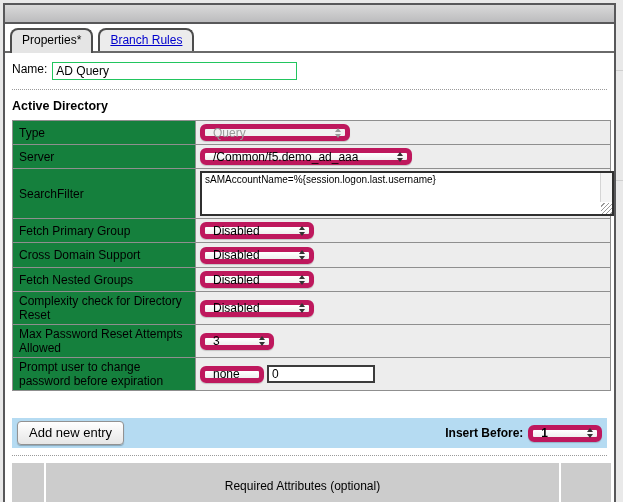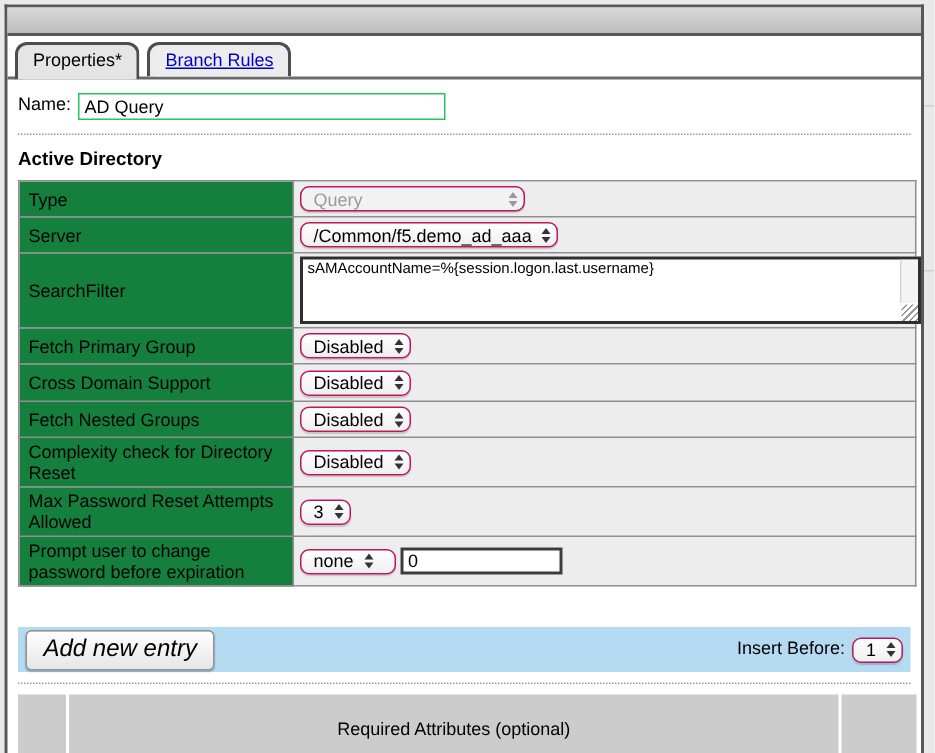--- a/index.html
+++ b/index.html
@@ -49,23 +49,23 @@
   td.cell-value { background:#ededed; padding:2px 4px; }
   tr.h24 td { height:24px; }
   tr.h25 td { height:25px; }
   tr.h32 td { height:32px; }
   tr.h50 td { height:50px; }
 
   
   .mac-select {
     display:inline-flex; align-items:center; height:17px;
     background:linear-gradient(#ffffff,#efefef);
-    border:1px solid #be185d; border-radius:6px;
+    border:5px solid #be185d; border-radius:6px;
     padding:0 4px 0 8px; box-shadow:0 1px 1px rgba(0,0,0,.18);
-    cursor:pointer; white-space:nowrap;
+    cursor:pointer; white-space:nowrap;gap:32px;
   }
   .mac-select .spin { display:inline-flex; flex-direction:column; gap:2px; margin-left:7px; }
   .mac-select .tri-up   { width:0; height:0; border-left:3.5px solid transparent; border-right:3.5px solid transparent; border-bottom:4px solid #333; }
   .mac-select .tri-down { width:0; height:0; border-left:3.5px solid transparent; border-right:3.5px solid transparent; border-top:4px solid #333; }
   .mac-select.disabled { color:#9a9a9a; background:#f2f2f2; }
   .mac-select.disabled .tri-up { border-bottom-color:#9a9a9a; }
   .mac-select.disabled .tri-down { border-top-color:#9a9a9a; }
   .w-type { width:150px; justify-content:space-between; }
   .w-none { width:64px; justify-content:flex-start; margin-right:3px; }
 
@@ -88,26 +88,25 @@
     font-family:"Liberation Sans", sans-serif; font-size:12px; padding:0 3px;
   }
 
   .blue-bar {
     margin:27px 7px 0 7px; height:30px; background:#b5dbf2;
     display:flex; align-items:center; justify-content:space-between; padding:0 5px;
   }
   .mac-button {
     background:linear-gradient(#ffffff,#e6e6e6);
     border:1px solid #929292; border-radius:4px;
-    padding:3px 11px 4px; font-size:16px; cursor:pointer;
+    padding:3px 11px 4px; font-size:13px; cursor:pointer;
     box-shadow:0 1px 1px rgba(0,0,0,.25);
     font-family:"Liberation Sans", sans-serif;
-    font-style:italic;
-  }
-  .insert-before { display:flex; align-items:flex-start; gap:5px; }
+  }
+  .insert-before { display:flex; align-items:center; gap:5px;font-weight:bold; }
 
   table.attrs {
     border-spacing:2px; border-collapse:separate; margin:5px 5px 0 5px; width:603px;
   }
   table.attrs td { padding:16px;margin-top:32px; }
   .attr-head td { background:#cccccc; height:22px; }
   .attr-head .head-mid { text-align:center; font-size:12px; }
   .col-num { width:14px; }
   .col-del { width:22px; }
   .attr-row td { background:#c9e5f6; height:27px; }

